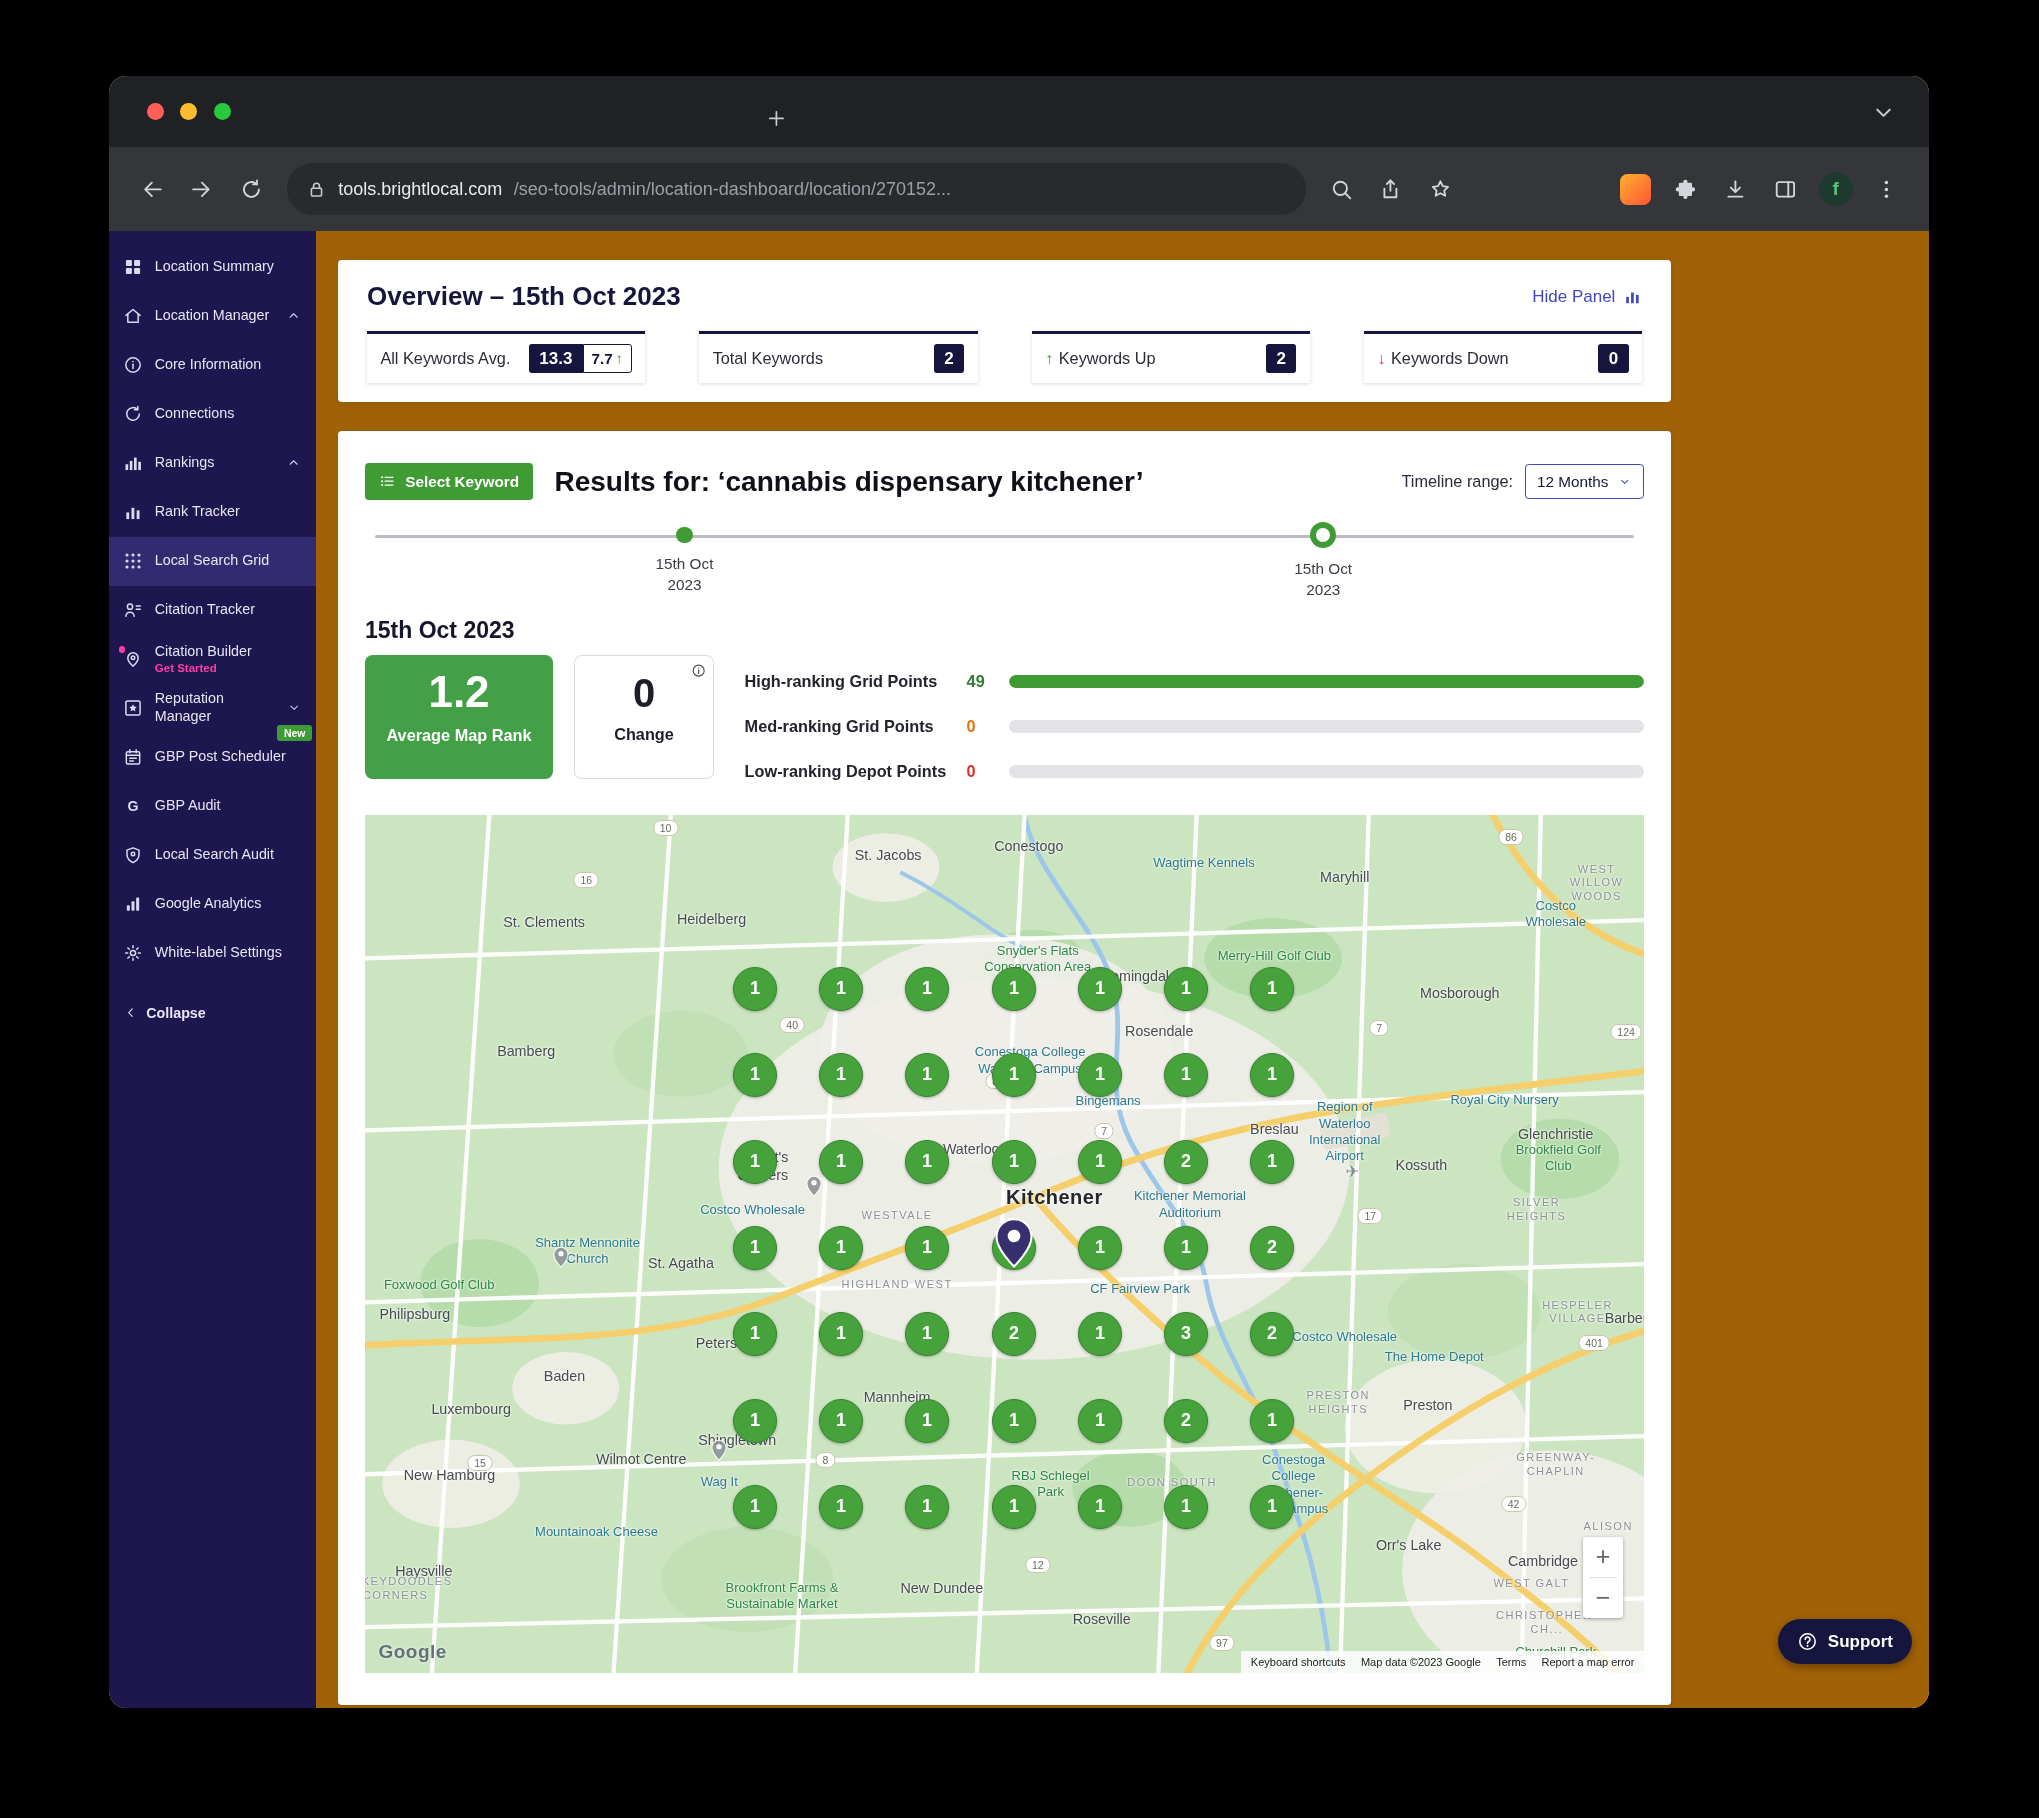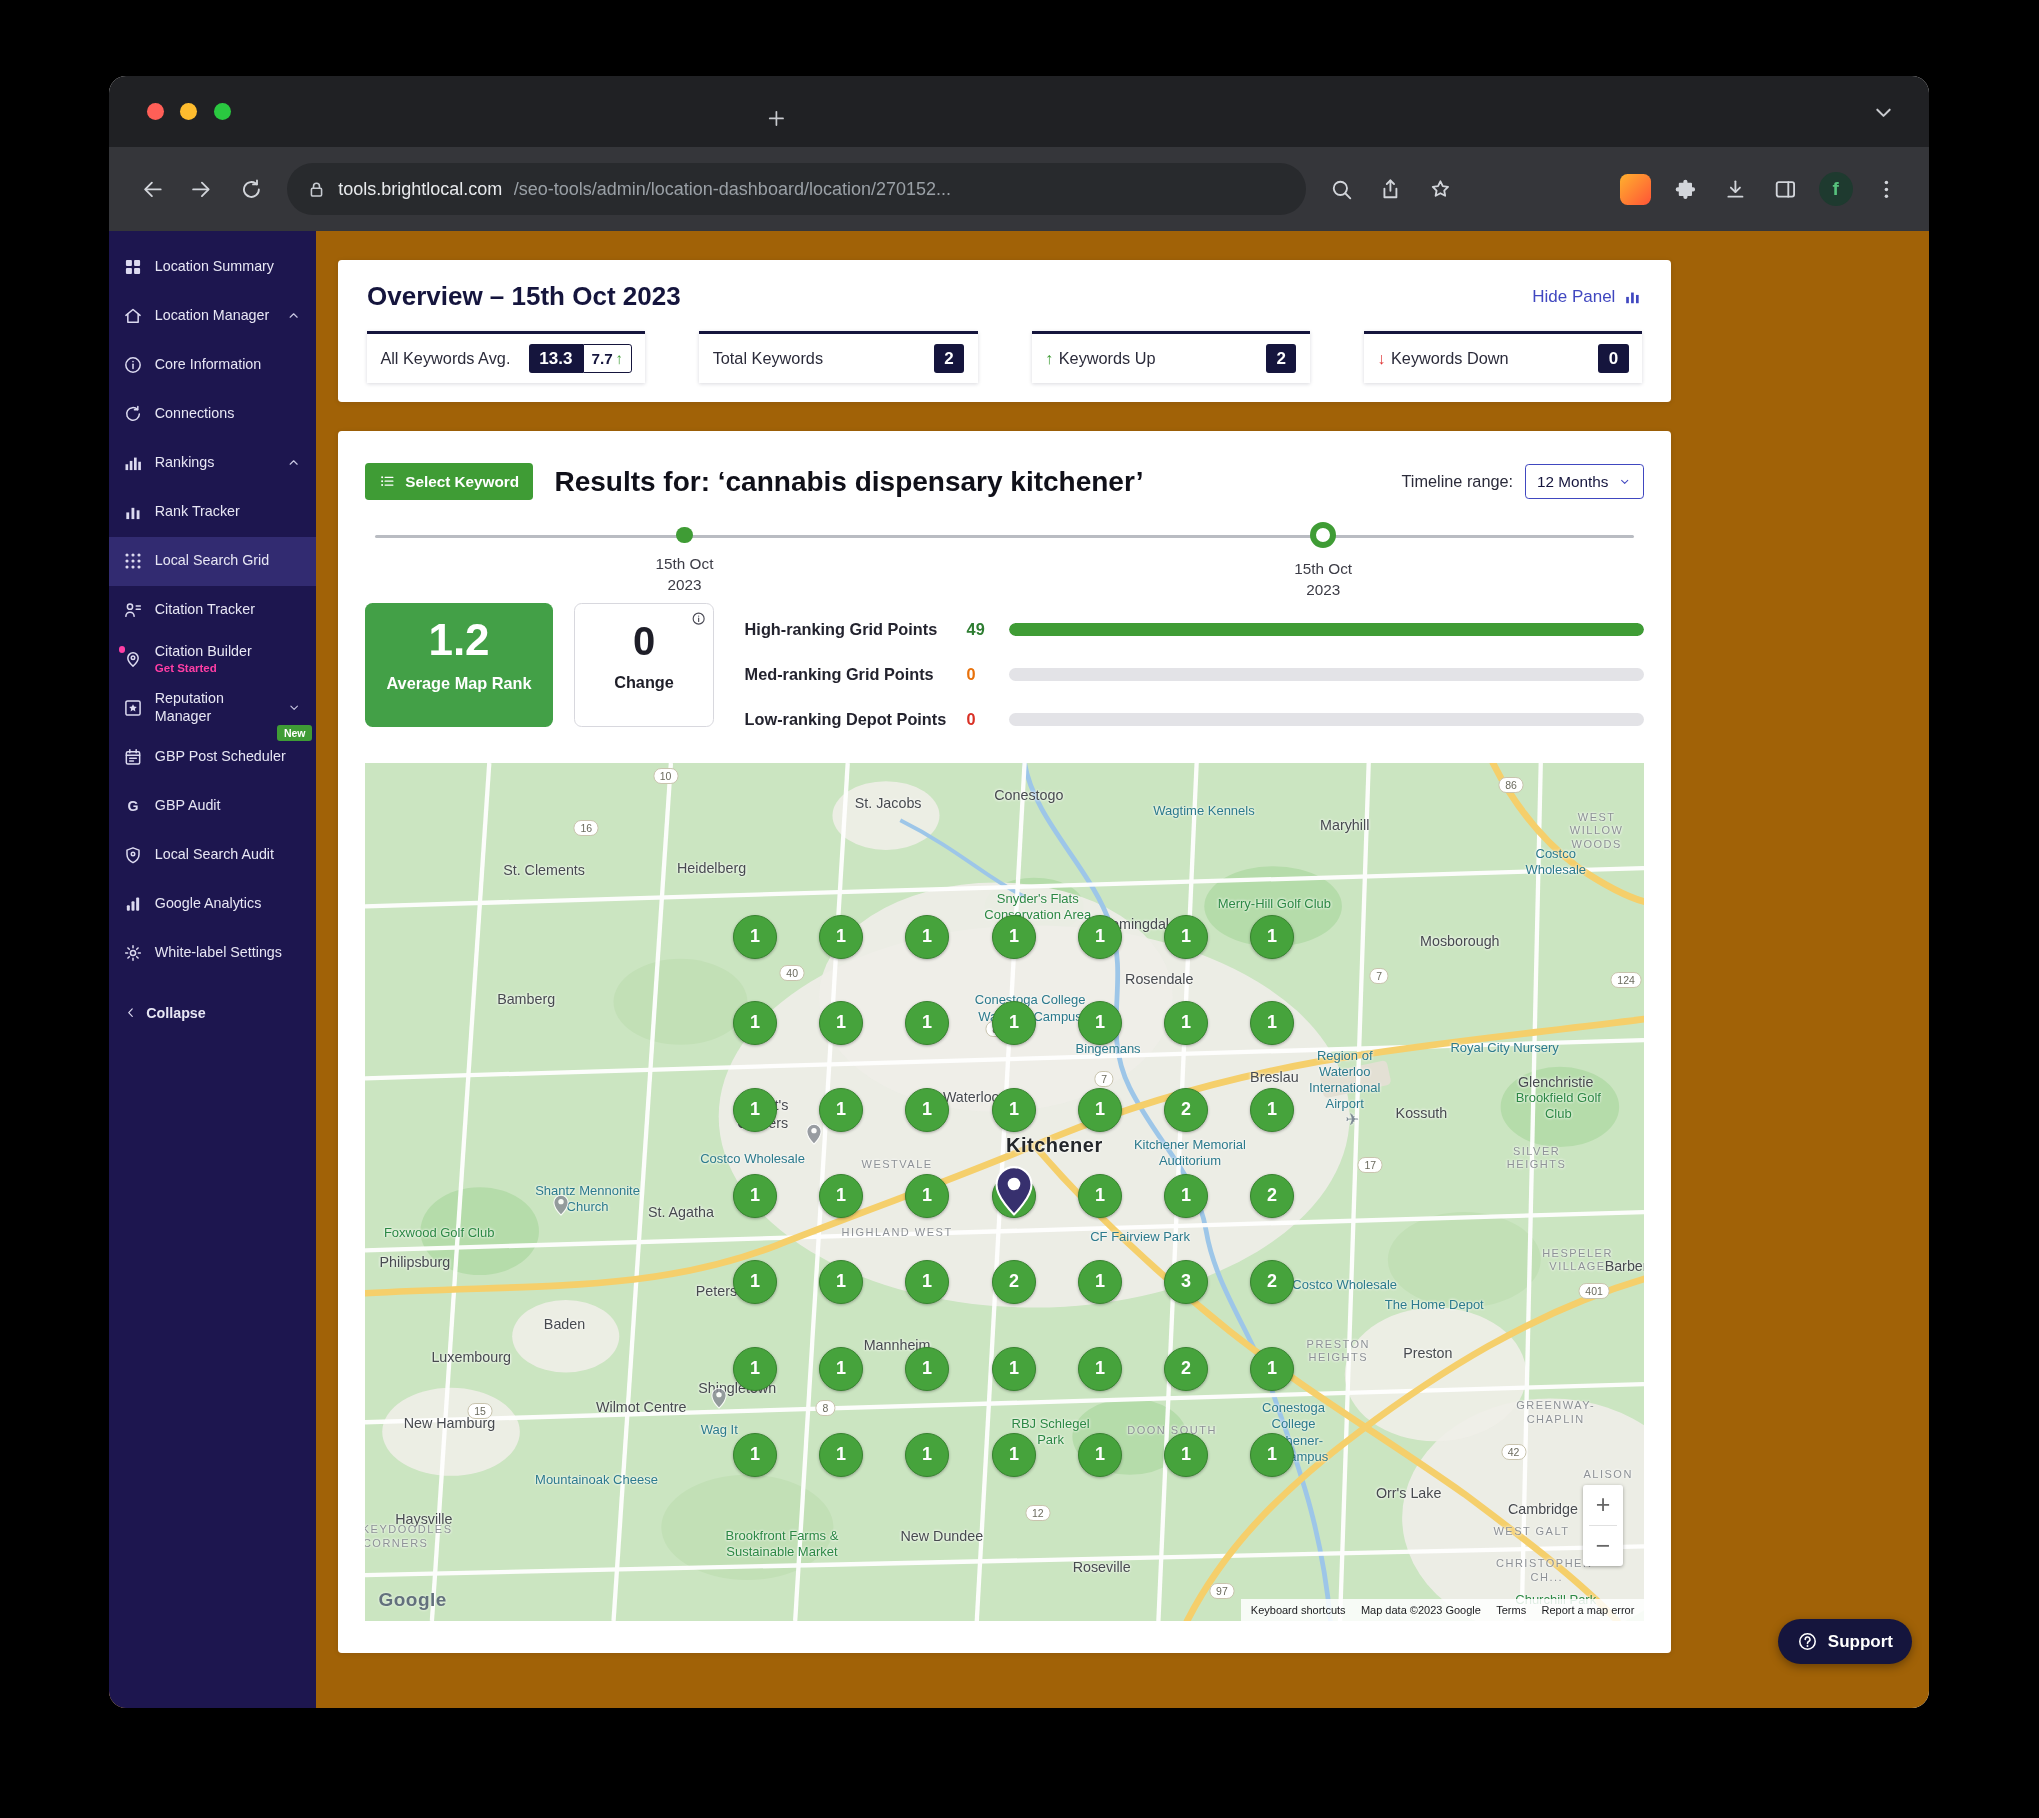--- a/index.html
+++ b/index.html
@@ -522,20 +522,21 @@
         <div class="tl-point start">
               <span class="tl-dot"></span>
               <span class="tl-lab">15th Oct<br>2023</span>
             </div>
             <div class="tl-point end">
               <span class="tl-dot"></span>
               <span class="tl-lab">15th Oct<br>2023</span>
             </div>
           </div>
 
+        <div class="date-heading">15th Oct 2023</div>
 
         <div class="summary-row">
           <div class="avg-card">
             <div class="avg-num">1.2</div>
             <div class="avg-label">Average Map Rank</div>
           </div>
           <div class="change-card">
             <span class="change-info">
                 <svg class="ic" viewBox="0 0 24 24" fill="none" stroke="currentColor" stroke-width="1.8" stroke-linecap="round" stroke-linejoin="round">
                   <circle cx="12" cy="12" r="8.6"></circle>

